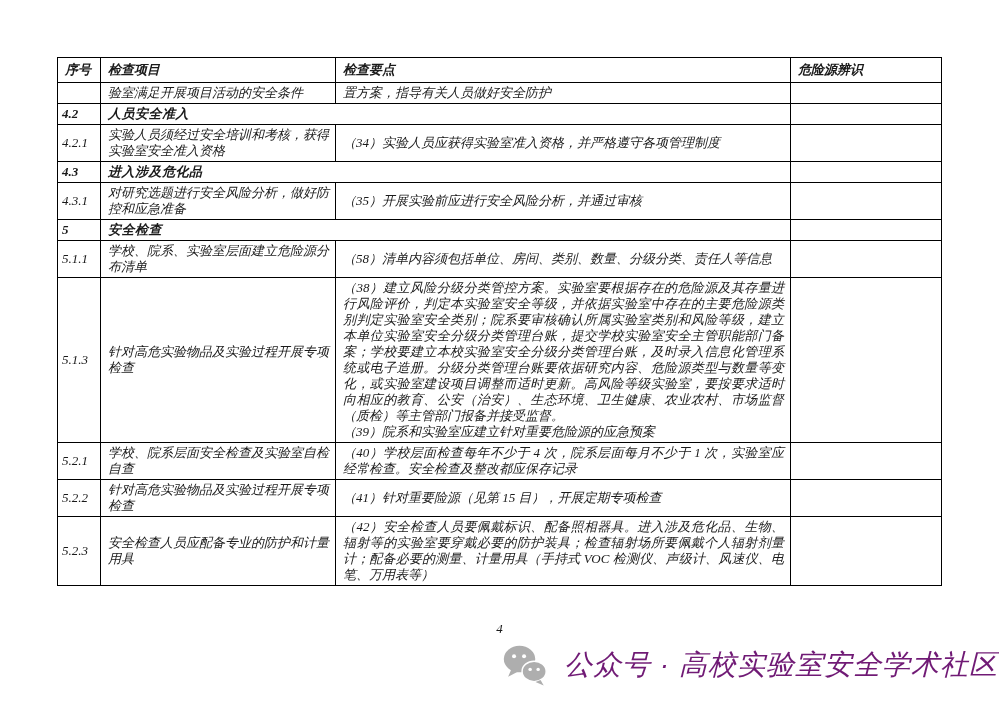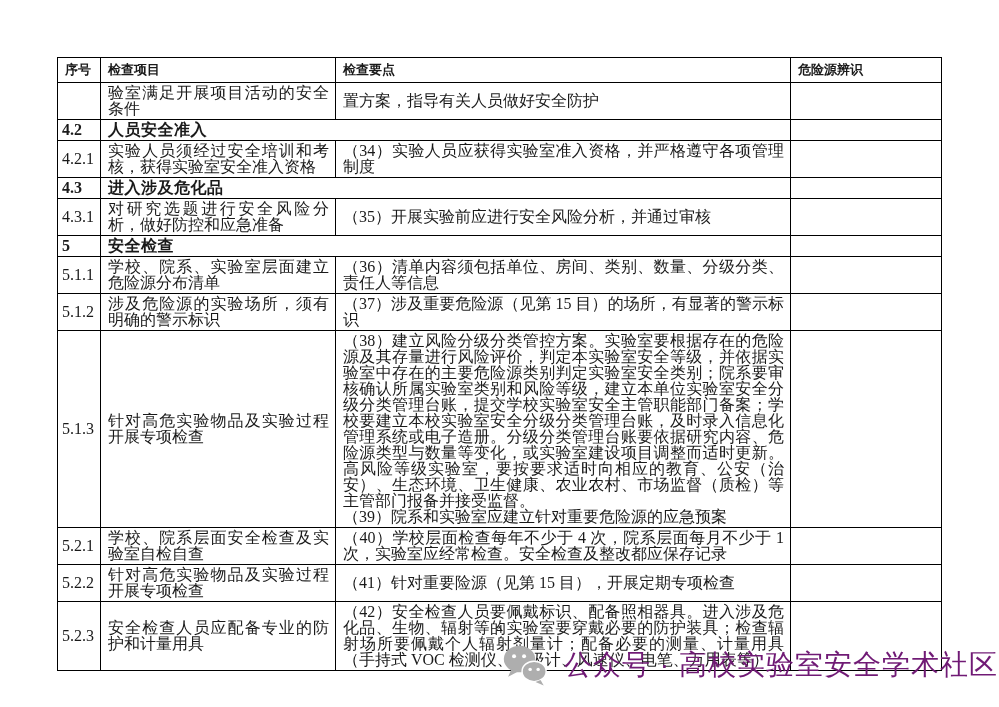--- a/index.html
+++ b/index.html
@@ -3,35 +3,36 @@
 <meta charset="utf-8">
 <style>
   html, body { margin:0; padding:0; background:#ffffff; }
   .page {
     position:relative;
     width:999px; height:707px;
     background:#ffffff;
     font-family:"Liberation Serif","DejaVu Serif",serif;
     color:#1a1a1a;
     overflow:hidden;
+    font-style:italic;
   }
   table.checklist {
     position:absolute;
     left:57px; top:57px;
     width:884px;
     border-collapse:collapse;
     table-layout:fixed;
   }
   col.c-no     { width:43px; }
   col.c-item   { width:235px; }
   col.c-points { width:455px; }
   col.c-record { width:151px; }
   .checklist th, .checklist td {
     border:1px solid #000000;
-    font-size:16px;
+    font-size:13px;
     line-height:16px;
     padding:2px 6px 2px 7px;
     vertical-align:middle;
     word-break:break-all;
   }
   .checklist th {
     text-align:left;
     font-weight:bold;
     font-size:13px;
     padding-top:4px; padding-bottom:4px;
@@ -124,30 +125,24 @@
       <tr class="section plain">
         <td class="no-cell">5</td>
         <td class="section-title" colspan="2">安全检查</td>
         <td class="record-cell"></td>
       </tr>
 
 
       <tr>
         <td class="no-cell">5.1.1</td>
         <td class="item-cell">学校、院系、实验室层面建立危险源分布清单</td>
-        <td class="points-cell">（36）清单内容须包括单位、房间、类别、数量、分级分类、责任人等信息</td>
+        <td class="points-cell">（58）清单内容须包括单位、房间、类别、数量、分级分类、责任人等信息</td>
         <td class="record-cell"></td>
       </tr>
 
-      <tr>
-        <td class="no-cell">5.1.2</td>
-        <td class="item-cell">涉及危险源的实验场所，须有明确的警示标识</td>
-        <td class="points-cell">（37）涉及重要危险源（见第 15 目）的场所，有显著的警示标识</td>
-        <td class="record-cell"></td>
-      </tr>
 
       <tr>
         <td class="no-cell">5.1.3</td>
         <td class="item-cell">针对高危实验物品及实验过程开展专项检查</td>
         <td class="points-cell">
           <div>（38）建立风险分级分类管控方案。实验室要根据存在的危险源及其存量进行风险评价，判定本实验室安全等级，并依据实验室中存在的主要危险源类别判定实验室安全类别；院系要审核确认所属实验室类别和风险等级，建立本单位实验室安全分级分类管理台账，提交学校实验室安全主管职能部门备案；学校要建立本校实验室安全分级分类管理台账，及时录入信息化管理系统或电子造册。分级分类管理台账要依据研究内容、危险源类型与数量等变化，或实验室建设项目调整而适时更新。高风险等级实验室，要按要求适时向相应的教育、公安（治安）、生态环境、卫生健康、农业农村、市场监督（质检）等主管部门报备并接受监督。</div>
           <div>（39）院系和实验室应建立针对重要危险源的应急预案</div>
         </td>
         <td class="record-cell"></td>
       </tr>

